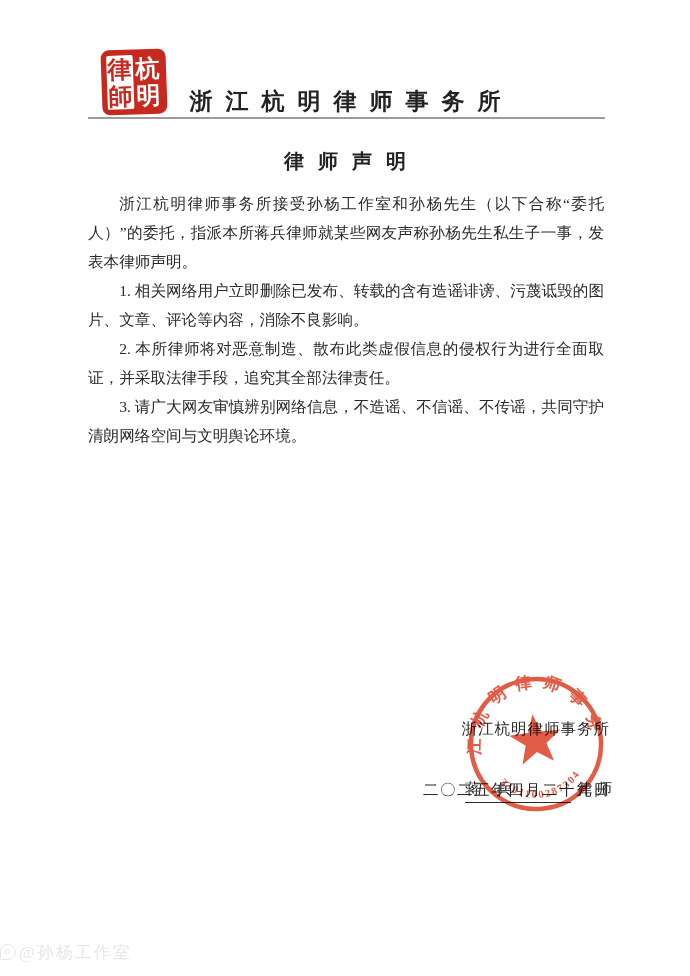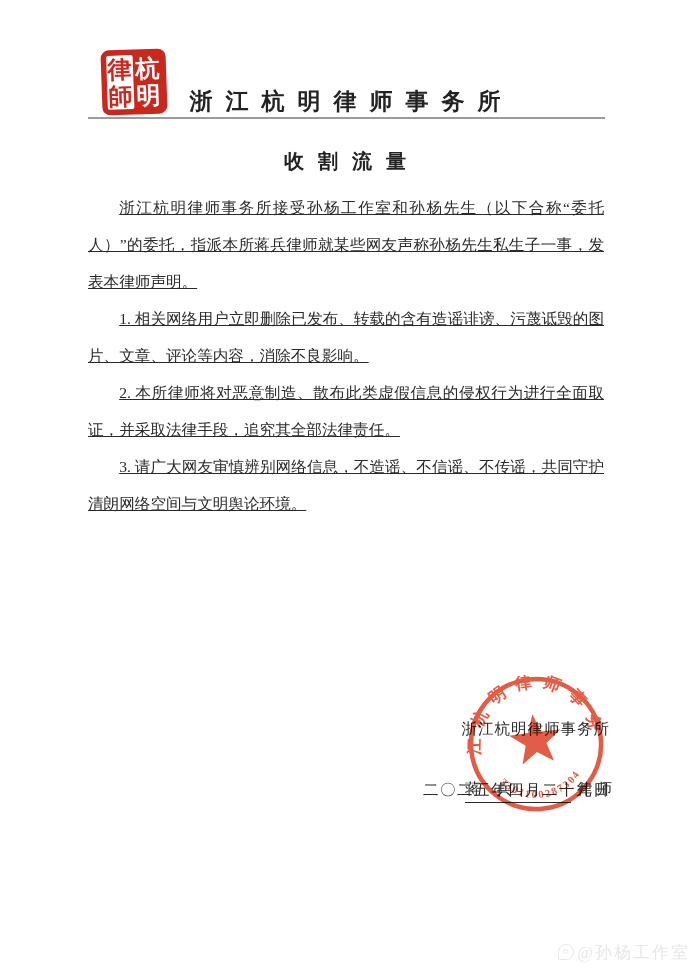--- a/index.html
+++ b/index.html
@@ -20,21 +20,21 @@
   }
   .header-rule{position:absolute;top:117px;left:88px;width:517px;height:2px;background:#9b9b9b;}
   .doc-subtitle{
     position:absolute;top:148px;left:0;width:690px;
     text-align:center;font-size:20px;font-weight:bold;color:#222;
     letter-spacing:14px;text-indent:14px;white-space:nowrap;
   }
   
   .statement-body{
     position:absolute;top:189px;left:88px;width:516px;
-    font-size:15.6px;line-height:37px;color:#2a2a2a;text-decoration:underline;
+    font-size:15.6px;line-height:29px;color:#2a2a2a;
   }
   .statement-body p{
     margin:0;text-indent:2em;
     text-align:justify;text-justify:inter-ideograph;
   }
   
   .sig-firm{position:absolute;top:719px;right:80px;font-size:15.5px;color:#2a2a2a;letter-spacing:1px;white-space:nowrap;}
   .sig-row{position:absolute;top:751px;right:74px;font-size:15.5px;color:#2a2a2a;white-space:nowrap;}
   .sig-underline{
     display:inline-block;width:106px;
@@ -45,21 +45,21 @@
   
   .stamp{
     position:absolute;left:466px;top:674px;width:140px;height:140px;
     transform:rotate(-7deg);
     mix-blend-mode:multiply;opacity:.9;
     pointer-events:none;
   }
   
   .watermark{
     position:absolute;top:941px;left:0;width:690px;
-    text-align:right;font-size:17px;color:#e7e7e7;
+    text-align:left;font-size:17px;color:#e7e7e7;
     letter-spacing:2px;white-space:nowrap;
   }
   .wm-icon{
     display:inline-block;width:14px;height:14px;vertical-align:-2px;margin-right:3px;
     border:1.5px solid #e7e7e7;border-radius:50% 50% 50% 2px;position:relative;
   }
   .wm-icon::after{
     content:"";position:absolute;left:4px;top:4px;width:3px;height:3px;
     border:1px solid #e7e7e7;border-radius:50%;
   }
@@ -75,21 +75,21 @@
       <rect x="7" y="7" width="26.5" height="54" rx="2" fill="#ffffff"></rect>
       <text x="20" y="29" text-anchor="middle" font-size="24" font-weight="bold" fill="#c8291f">律</text>
       <text x="20" y="56" text-anchor="middle" font-size="24" font-weight="bold" fill="#c8291f">師</text>
       <text x="48" y="29" text-anchor="middle" font-size="24" font-weight="bold" fill="#ffffff">杭</text>
       <text x="48" y="56" text-anchor="middle" font-size="24" font-weight="bold" fill="#ffffff">明</text>
     </g>
   </svg>
 
   <div class="firm-title">浙江杭明律师事务所</div>
   <div class="header-rule"></div>
-  <div class="doc-subtitle">收割流量</div>
+  <div class="doc-subtitle">律师声明</div>
 
   <div class="statement-body">
       <p>浙江杭明律师事务所接受孙杨工作室和孙杨先生（以下合称“委托人）”的委托，指派本所蒋兵律师就某些网友声称孙杨先生私生子一事，发表本律师声明。</p>
       <p>1. 相关网络用户立即删除已发布、转载的含有造谣诽谤、污蔑诋毁的图片、文章、评论等内容，消除不良影响。</p>
       <p>2. 本所律师将对恶意制造、散布此类虚假信息的侵权行为进行全面取证，并采取法律手段，追究其全部法律责任。</p>
       <p>3. 请广大网友审慎辨别网络信息，不造谣、不信谣、不传谣，共同守护清朗网络空间与文明舆论环境。</p>
     </div>
 
   <div class="sig-firm">浙江杭明律师事务所</div>
   <div class="sig-row">

